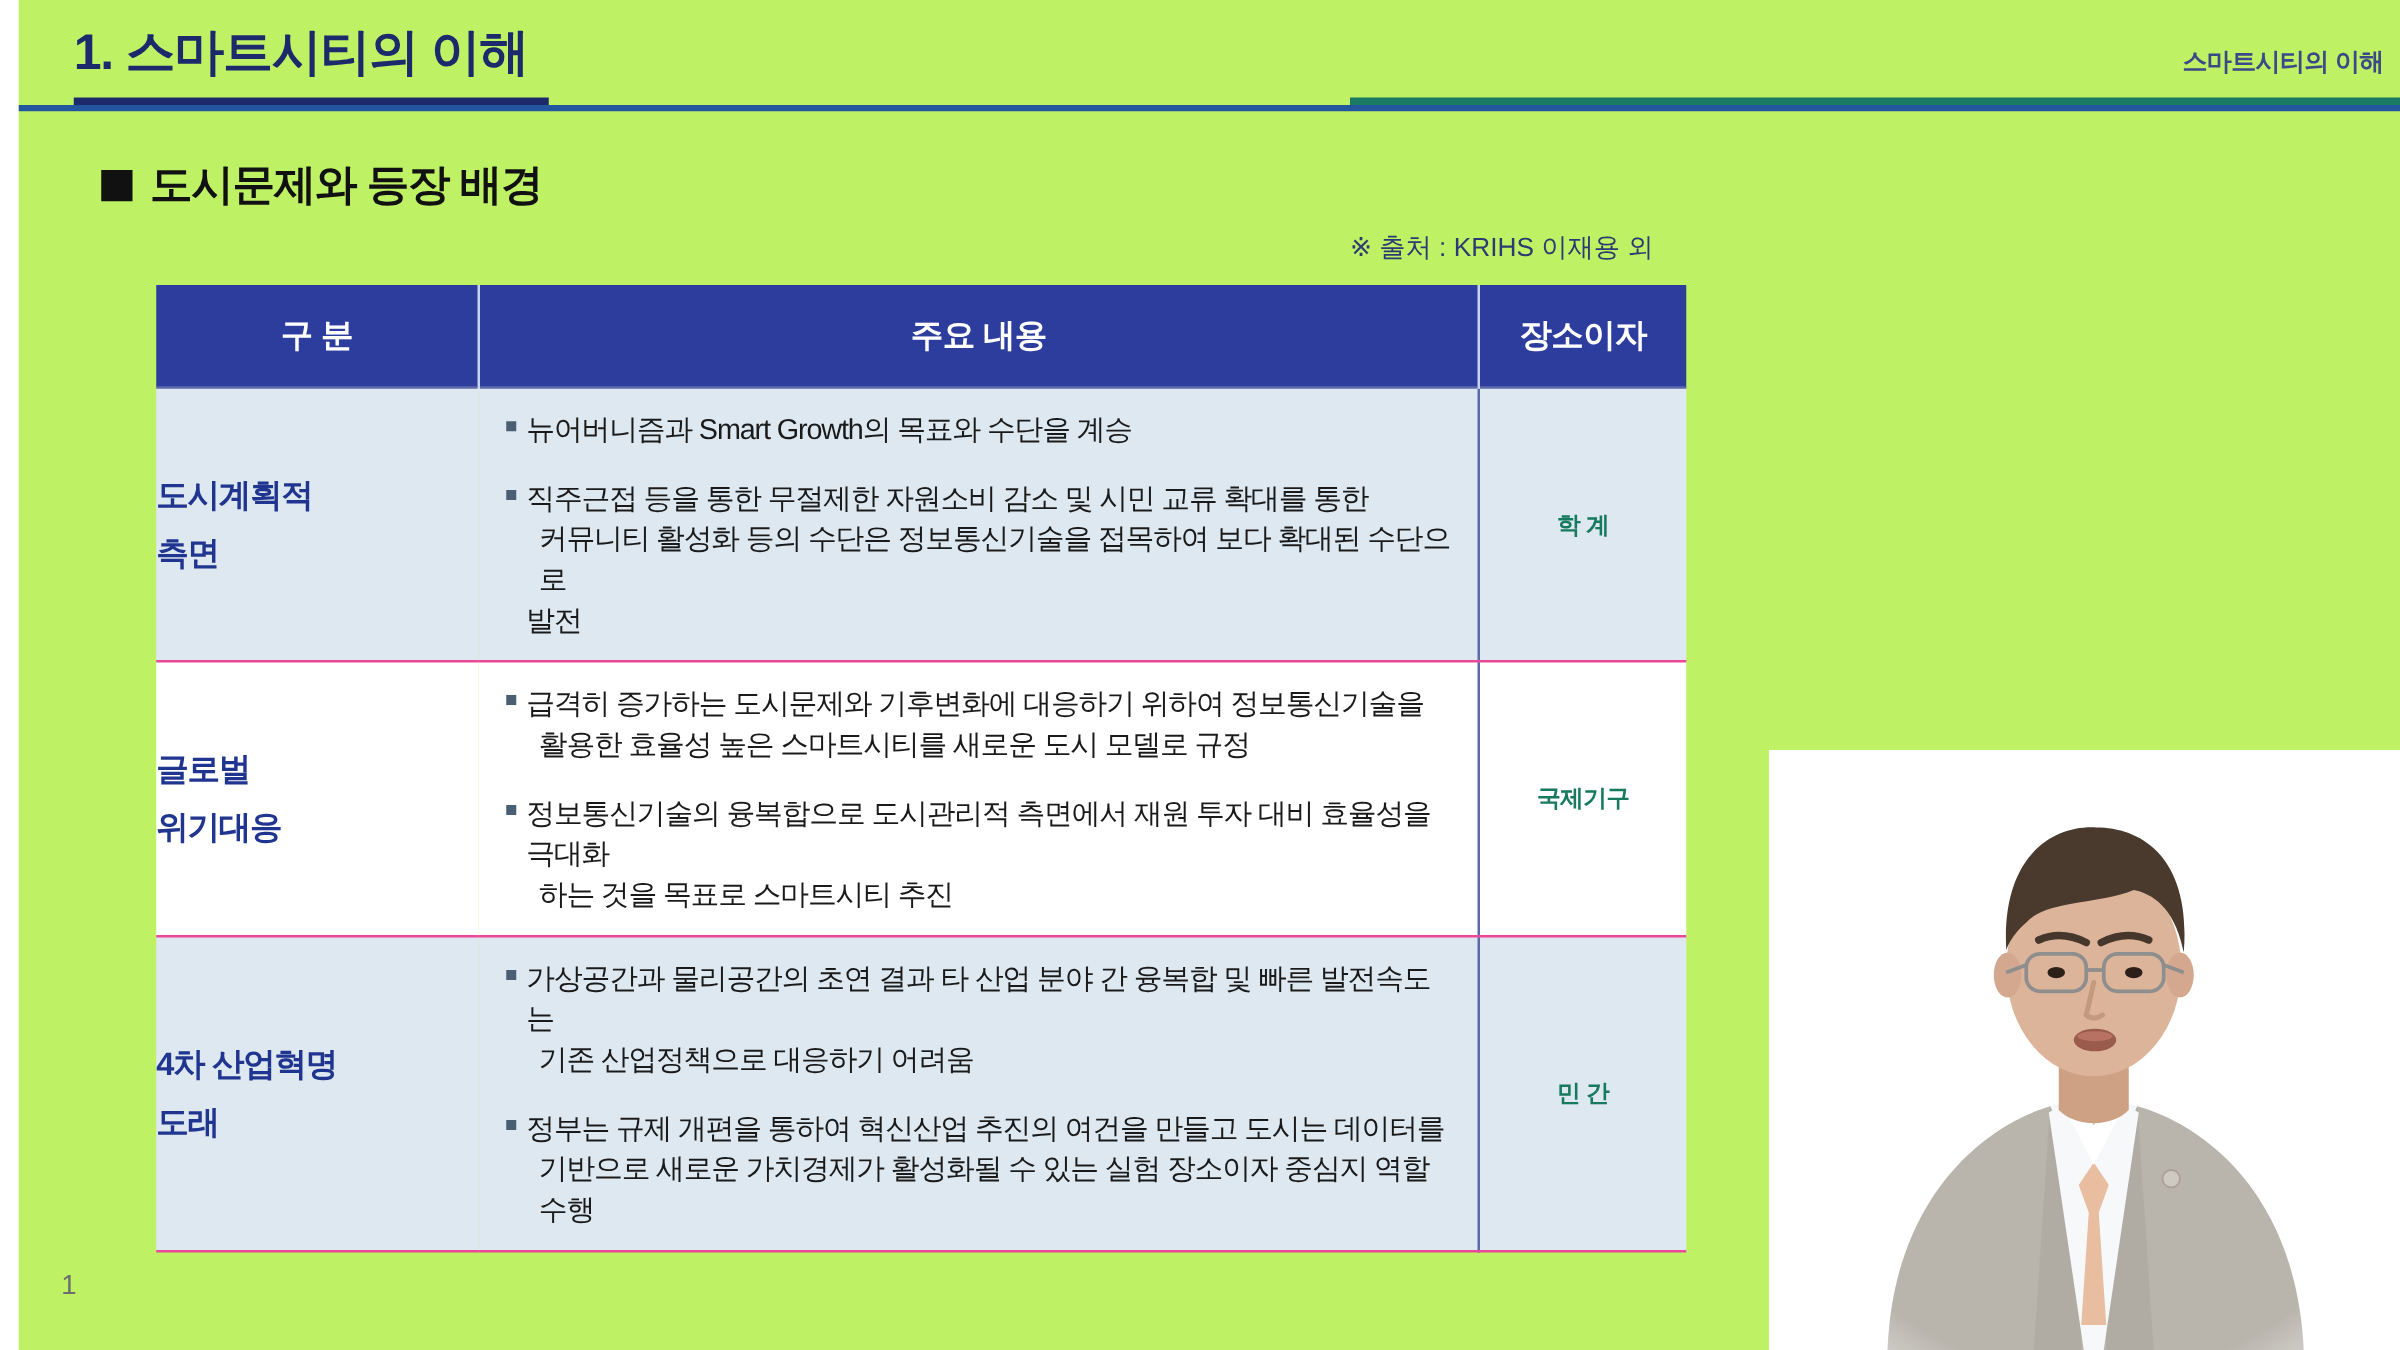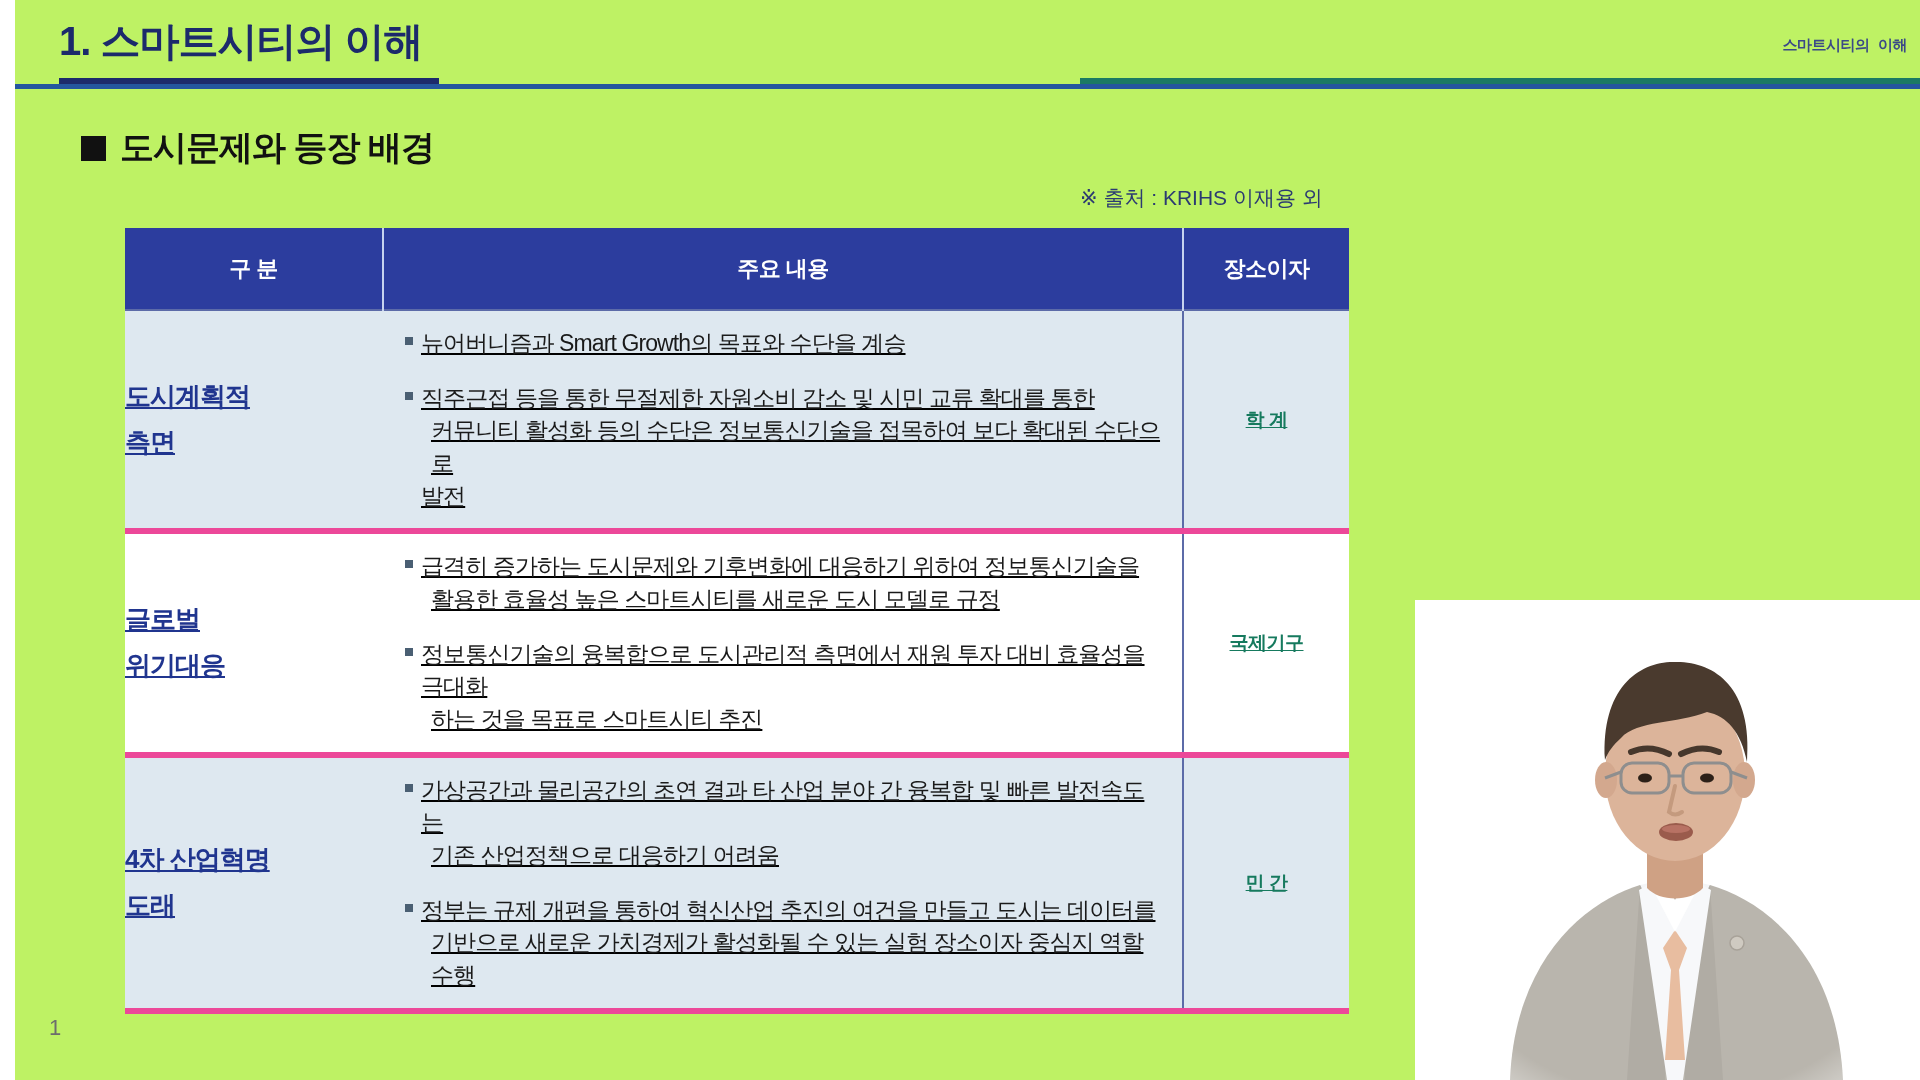--- a/index.html
+++ b/index.html
@@ -13,22 +13,22 @@
 
   
   #header { position:absolute; left:0; top:0; width:1920px; height:96px; }
   #slide-title {
     position:absolute; left:44px; top:14px;
     font-size:40px; font-weight:bold; color:#1c2a6b;
     letter-spacing:-1px; white-space:nowrap;
   }
   #header-right-label {
     position:absolute; right:28px; top:36px;
-    font-size:15px; font-weight:bold; color:#3b4a87;
-    letter-spacing:-0.5px; white-space:nowrap;font-family:Liberation Mono, monospace;
+    font-size:20px; font-weight:bold; color:#3b4a87;
+    letter-spacing:-0.5px; white-space:nowrap;
   }
   .rule { position:absolute; height:6px; }
   #rule-left  { left:44px;  top:78px; width:380px; background:#1c2a6b; }
   #rule-green { left:1065px; top:78px; width:855px; background:#1b7a63; }
   #rule-bottom{ left:0;    top:84px;  width:1920px; height:5px; background:#24569e; }
 
   
   #section-heading {
     position:absolute; left:66px; top:125px;
     font-size:34px; font-weight:bold; color:#111111;
@@ -47,31 +47,30 @@
 
   
   #table-wrap { position:absolute; left:110px; top:228px; width:1224px; }
   table.data { width:1224px; border-collapse:collapse; table-layout:fixed; }
   table.data col.c1 { width:258px; }
   table.data col.c2 { width:800px; }
   table.data col.c3 { width:166px; }
 
   thead th {
     background:#2c3d9e; color:#ffffff;
-    font-size:22px; font-weight:bold; letter-spacing:-0.5px;
+    font-size:26px; font-weight:bold; letter-spacing:-0.5px;
     height:82px; text-align:center; vertical-align:middle;
     border-right:2px solid #c6d3ef;
   }
   thead th:last-child { border-right:none; }
 
   tbody td {
     border-top:2px solid #5c6ba8;
-    border-bottom:6px solid #ec4899;
+    border-bottom:2px solid #ec4899;
     vertical-align:middle;
-    text-decoration:underline;
   }
   tbody tr.shaded td { background:#dee8f0; }
   tbody tr.plain  td { background:#ffffff; }
   td.col-div { border-right:2px solid #5c6ba8; }
 
   td.cat {
     text-align:left; font-size:26px; font-weight:bold;
     color:#20358f; line-height:1.75; letter-spacing:-1px;
   }
   td.actor {

